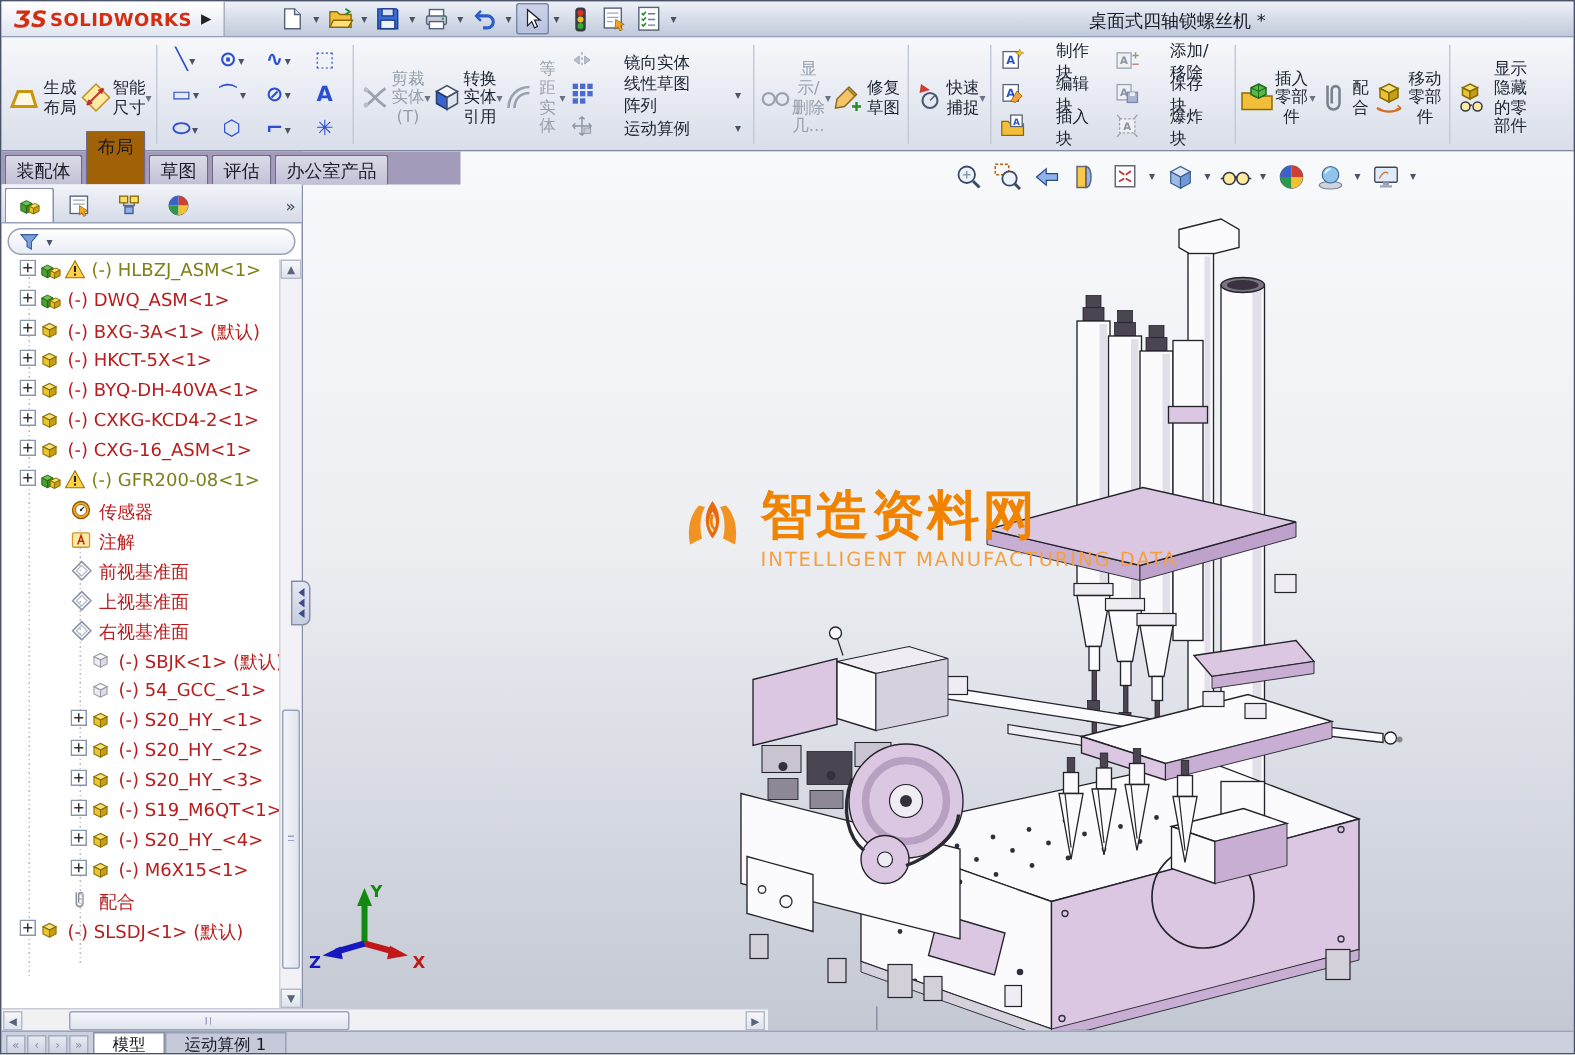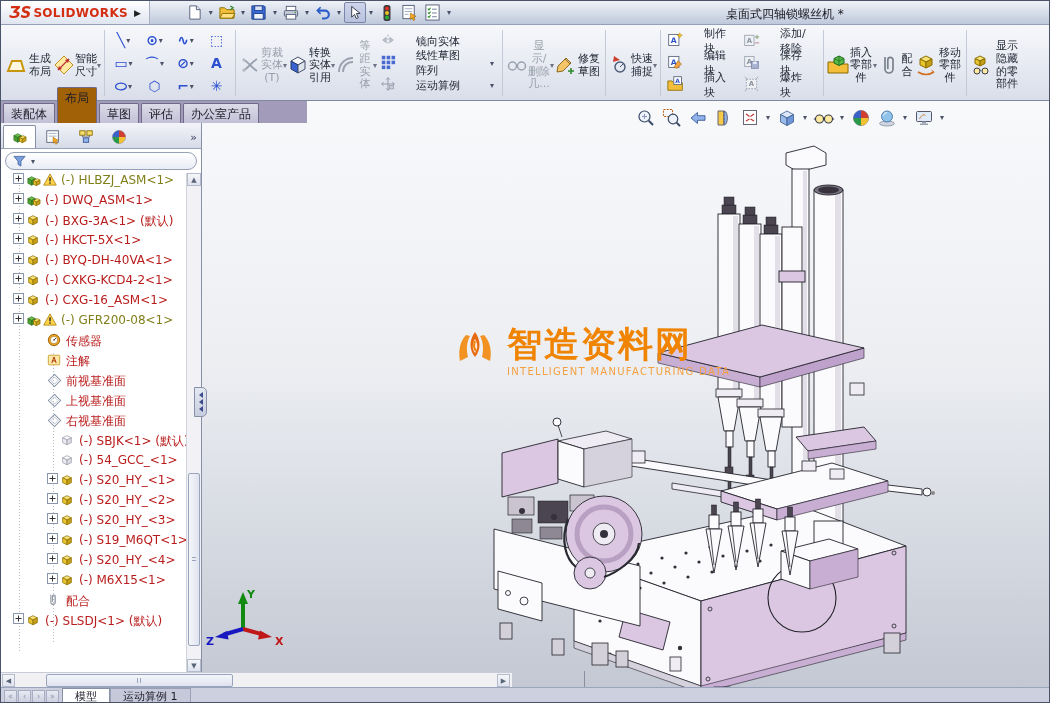--- a/index.html
+++ b/index.html
@@ -37,21 +37,21 @@
 .rtab{padding:2px 7px 3px;font-size:12px;background:linear-gradient(#dcdbe8,#c2c0d6);border:1px solid #6f6a8a;border-bottom:none;border-radius:2px 2px 0 0;color:#1c1c28;height:20px;white-space:nowrap}
 .rtab.active{background:#a16207;height:36px;position:relative;z-index:2}
 
 .viewport{position:absolute;left:201px;top:100px;width:849px;height:586px;background:linear-gradient(var(--viewport-top,#f8f9fb) 0%,#eceef2 45%,var(--viewport-bottom,#c3c8d3) 100%);overflow:hidden}
 .model{position:absolute;left:0;top:0}
 .headsup{position:absolute;left:432px;top:5px;display:flex;align-items:center;gap:3px;z-index:3}
 .hbtn{display:inline-flex;align-items:center;justify-content:center;width:23px;height:23px}
 .hcaret{font-size:8px;color:#4a5268}
 .wm{position:absolute;left:250px;top:224px;display:flex;align-items:center;gap:9px;z-index:2}
 .wm-text .t1{font-size:35px;font-weight:bold;color:var(--accent-orange,#f08300);letter-spacing:2px;line-height:1.1}
-.wm-text .t2{font-size:10px;color:#f5a040;letter-spacing:1.3px;margin-top:2px}
+.wm-text .t2{font-size:13px;color:#f5a040;letter-spacing:1.3px;margin-top:2px}
 .triad{position:absolute;left:2px;top:486px}
 .triad text{font-size:11px;font-weight:bold}
 
 .left-panel{position:absolute;left:0;top:122px;width:201px;height:549px;background:#fff;border-right:1px solid #8890a8;z-index:5}
 .ptabs{height:26px;background:linear-gradient(#f2f4f9,#d6dbe8);border-bottom:1px solid #9aa2b8;display:flex;align-items:flex-end;padding:2px 4px 0 2px}
 .ptab{width:33px;height:23px;display:flex;align-items:center;justify-content:center;border:1px solid transparent;border-bottom:none}
 .ptab.active{background:#fff;border-color:#8890a8;border-radius:2px 2px 0 0}
 .pchev{margin-left:auto;color:#3a445c;font-size:11px;padding-bottom:4px}
 .filterbar{margin:3px 4px;height:18px;border:1px solid #98a0b4;border-radius:9px;background:linear-gradient(#ffffff,#e8ecf4);display:flex;align-items:center;padding:0 7px;gap:3px}
 .tree{position:absolute;top:50px;left:0;right:15px;bottom:0;overflow:hidden;font-size:12px}

